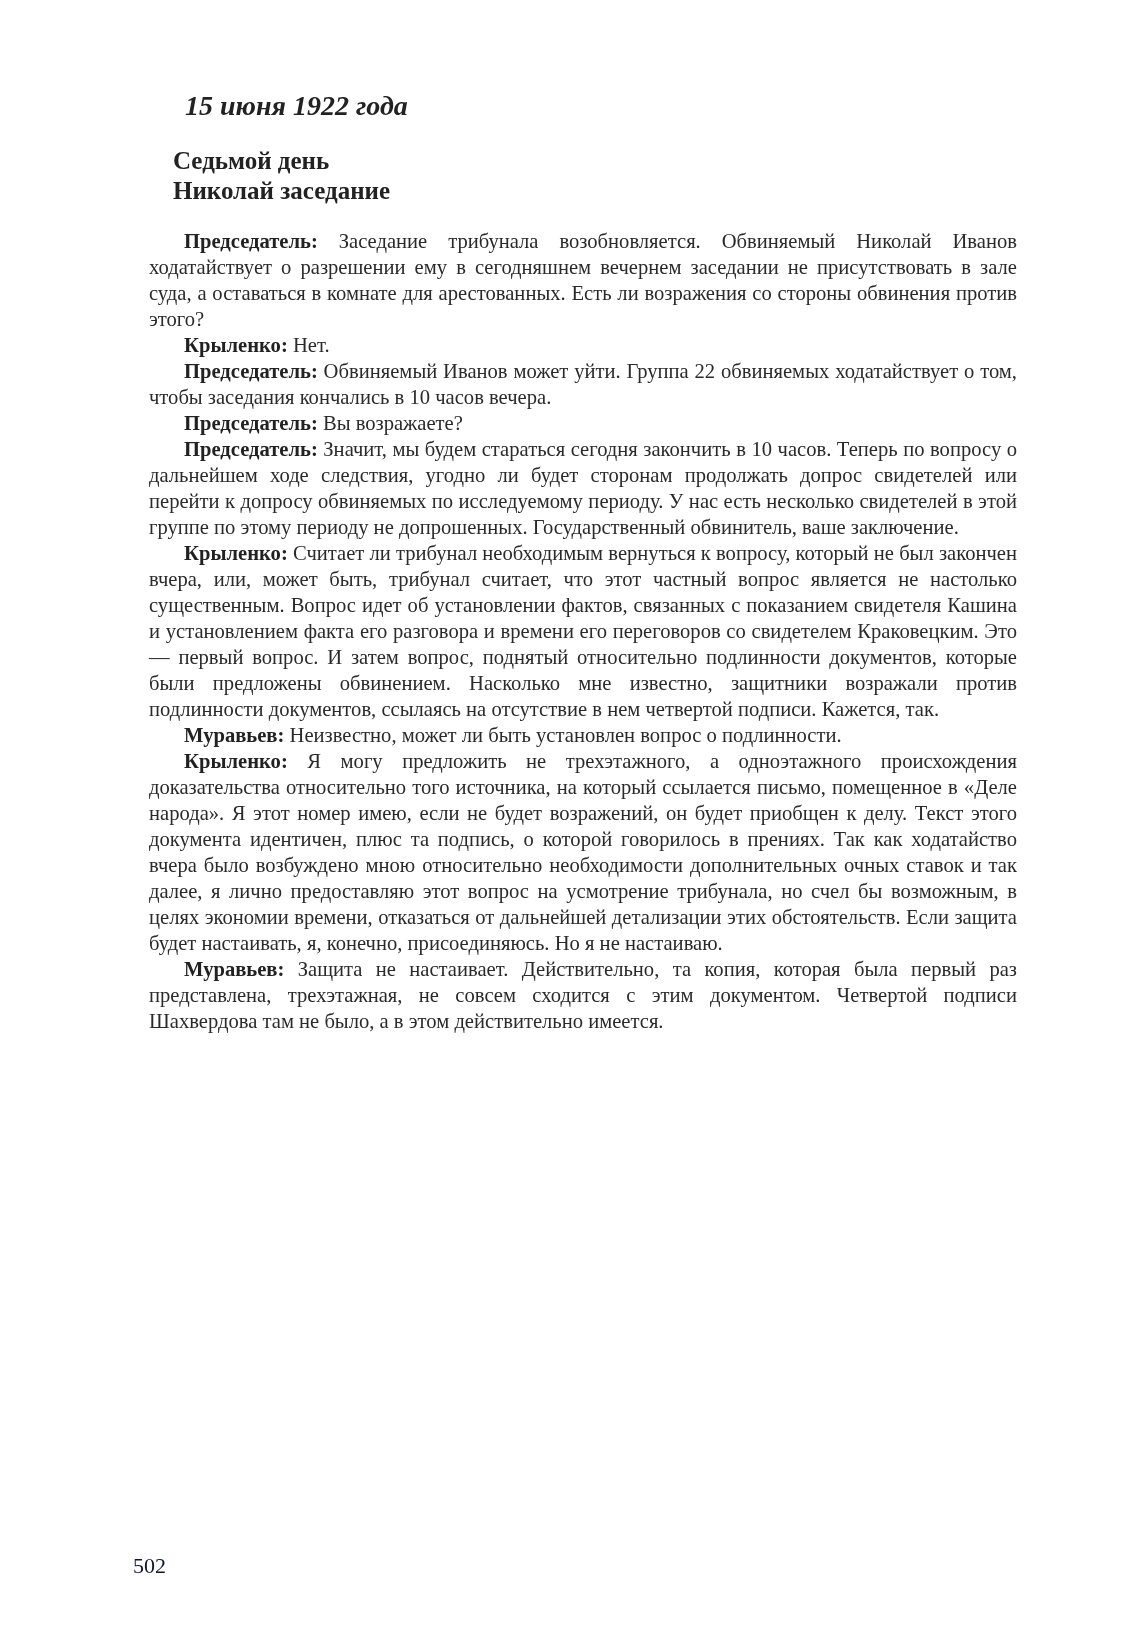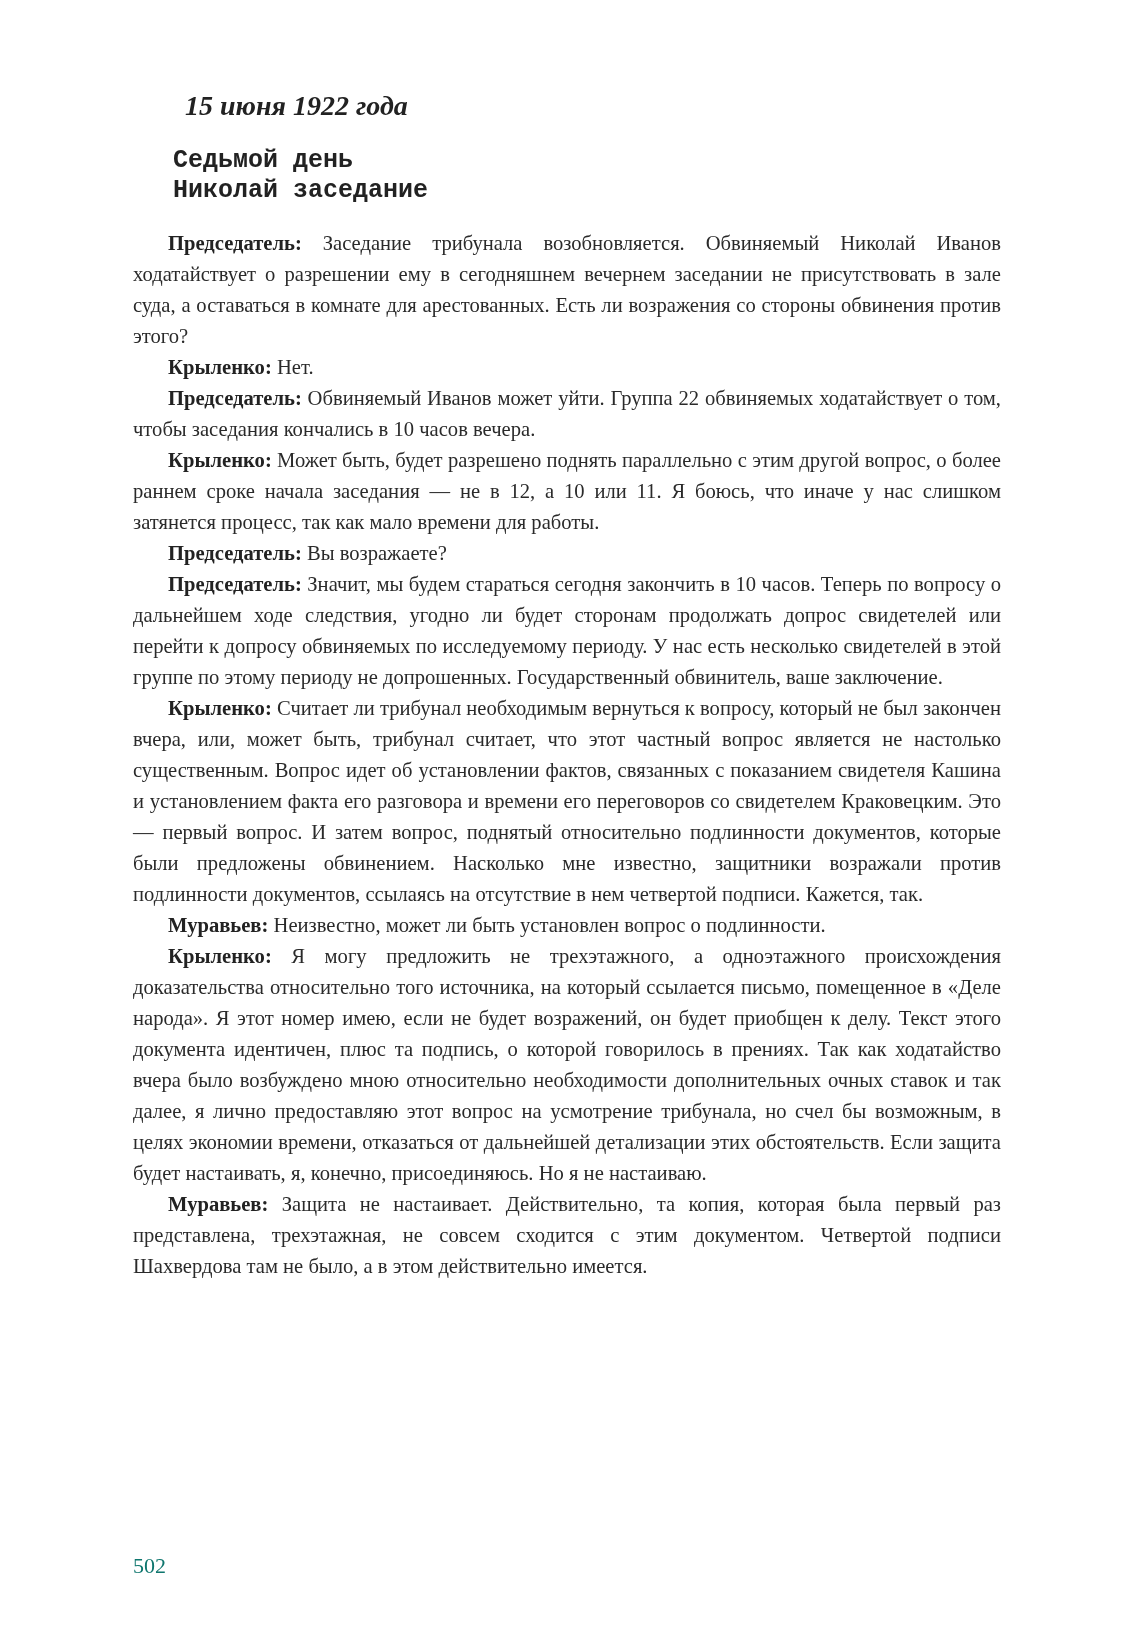--- a/index.html
+++ b/index.html
@@ -35,63 +35,62 @@
     .section-title {
       position: absolute;
       left: 40px;
       top: 146px;
       font-size: 25px;
       font-weight: bold;
       line-height: 30px;
       color: #222;
       margin: 0;
     }
-    .section-title div { white-space: nowrap; font-family: Liberation Mono, monospace; }
+    .section-title div { white-space: nowrap; }
     .body-text {
       position: absolute;
-      left: 0;
+      left: 16px;
       top: 228px;
       width: 868px;
       font-size: 20.6px;
-      line-height: 31px;
+      line-height: 26px;
       text-align: justify;
     }
     .para {
       margin: 0;
       text-indent: 35px;
       hyphens: manual;
     }
     .speaker {
       font-weight: bold;
       color: #222;
     }
     .page-number {
       position: absolute;
       left: 133px;
       top: 1553px;
       font-size: 22px;
-      color: #0f766e;
+      color: #0f172a;
       text-align: right;
     }
   </style>
 </head>
 <body>
 
 <div class="page">
   <h1 class="date-title">15 июня 1922 года</h1>
   <h2 class="section-title">
     <div>Седьмой день</div>
     <div>Николай заседание</div>
   </h2>
 
   <div class="body-text">
     <p class="para"><span class="speaker">Председатель:</span><span> Заседание трибунала возобновляется. Обвиняемый Николай Иванов ходатайствует о разрешении ему в сегодняшнем вечернем заседании не присутствовать в зале суда, а оставаться в комнате для арестованных. Есть ли воз­ражения со стороны обвинения против этого?</span></p>
     <p class="para"><span class="speaker">Крыленко:</span><span> Нет.</span></p>
     <p class="para"><span class="speaker">Председатель:</span><span> Обвиняемый Иванов может уйти. Группа 22 обвиняемых хода­тайствует о том, чтобы заседания кончались в 10 часов вечера.</span></p>
-    <p class="para"><span class="speaker">Крыленко:</span><span> Может быть, будет разрешено поднять параллельно с этим другой вопрос, о более раннем сроке начала заседания — не в 12, а 10 или 11. Я боюсь, что иначе у нас слишком затянется процесс, так как мало времени для работы.</span></p>
     <p class="para"><span class="speaker">Председатель:</span><span> Вы возражаете?</span></p>
     <p class="para"><span class="speaker">Председатель:</span><span> Значит, мы будем стараться сегодня закончить в 10 часов. Те­перь по вопросу о дальнейшем ходе следствия, угодно ли будет сторонам про­должать допрос свидетелей или перейти к допросу обвиняемых по исследуемому периоду. У нас есть несколько свидетелей в этой группе по этому периоду не до­прошенных. Государственный обвинитель, ваше заключение.</span></p>
     <p class="para"><span class="speaker">Крыленко:</span><span> Считает ли трибунал необходимым вернуться к вопросу, который не был закончен вчера, или, может быть, трибунал считает, что этот частный во­прос является не настолько существенным. Вопрос идет об установлении фактов, связанных с показанием свидетеля Кашина и установлением факта его разгово­ра и времени его переговоров со свидетелем Краковецким. Это — первый вопрос. И затем вопрос, поднятый относительно подлинности документов, которые были предложены обвинением. Насколько мне известно, защитники возражали против подлинности документов, ссылаясь на отсутствие в нем четвертой подписи. Ка­жется, так.</span></p>
     <p class="para"><span class="speaker">Муравьев:</span><span> Неизвестно, может ли быть установлен вопрос о подлинности.</span></p>
     <p class="para"><span class="speaker">Крыленко:</span><span> Я могу предложить не трехэтажного, а одноэтажного происхожде­ния доказательства относительно того источника, на который ссылается письмо, помещенное в «Деле народа». Я этот номер имею, если не будет возражений, он будет приобщен к делу. Текст этого документа идентичен, плюс та подпись, о ко­торой говорилось в прениях. Так как ходатайство вчера было возбуждено мною относительно необходимости дополнительных очных ставок и так далее, я лич­но предоставляю этот вопрос на усмотрение трибунала, но счел бы возможным, в целях экономии времени, отказаться от дальнейшей детализации этих обстоя­тельств. Если защита будет настаивать, я, конечно, присоединяюсь. Но я не на­стаиваю.</span></p>
     <p class="para"><span class="speaker">Муравьев:</span><span> Защита не настаивает. Действительно, та копия, которая была первый раз представлена, трехэтажная, не совсем сходится с этим документом. Четвертой подписи Шахвердова там не было, а в этом действительно имеет­ся.</span></p>
   </div>
 </div>
 
 <div class="page-number">502</div>

